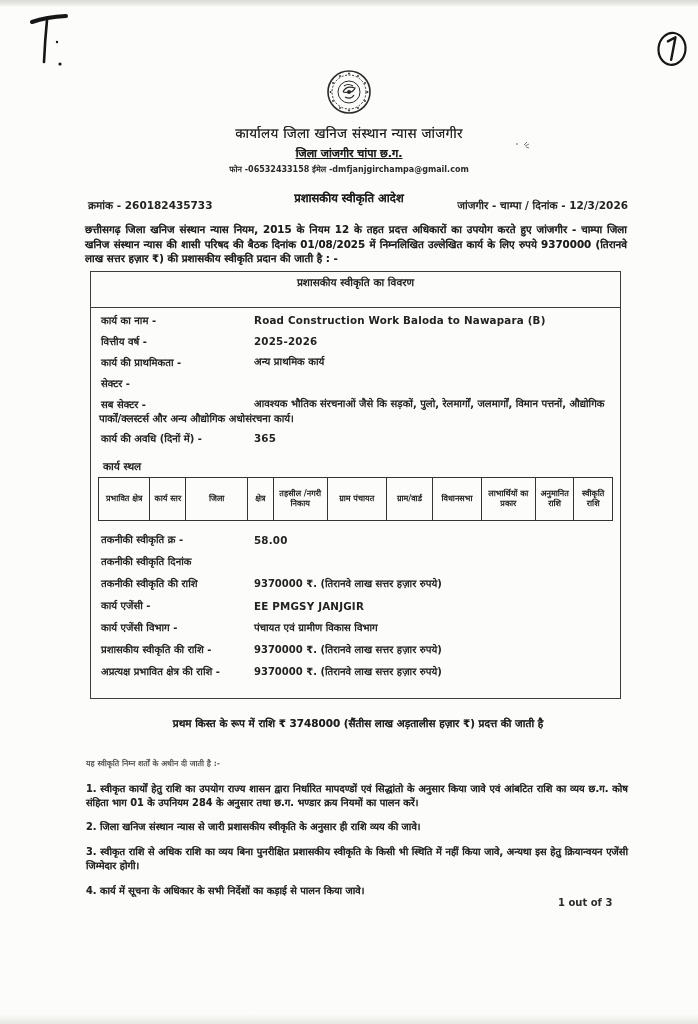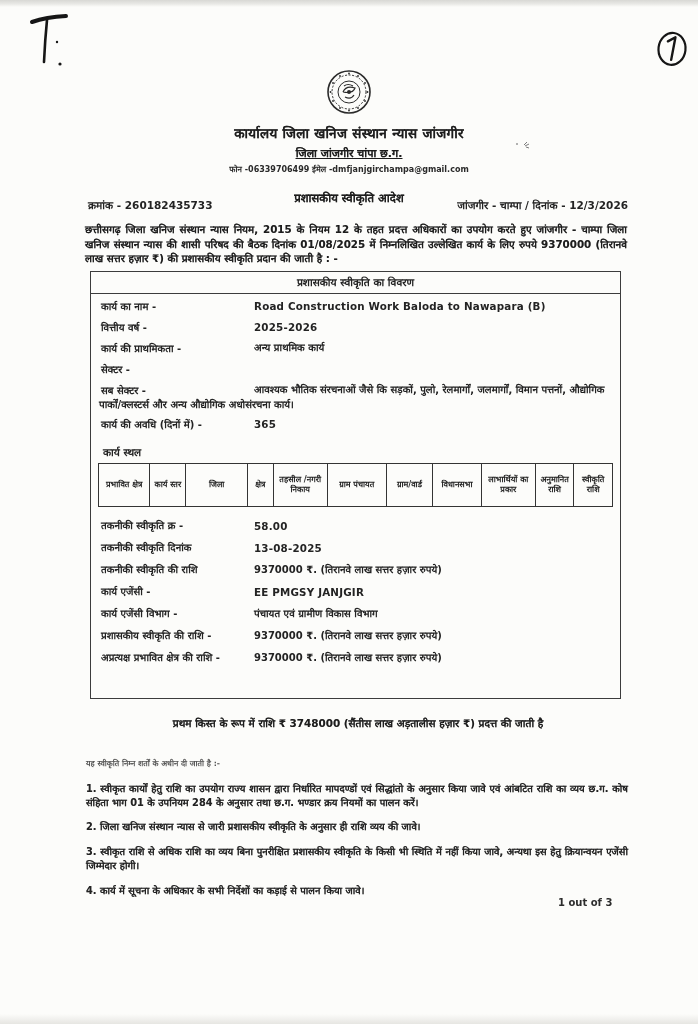--- a/index.html
+++ b/index.html
@@ -20,37 +20,37 @@
   .ink{color:#1d1d1d;}
 
   
   .hw-t{position:absolute;left:26px;top:12px;width:56px;height:58px;}
   .circled-one{position:absolute;right:8px;top:30px;width:34px;height:38px;transform:rotate(7deg);}
   .ink-smudge{position:absolute;left:515px;top:134px;width:18px;height:10px;}
 
   
   .doc-header{position:absolute;left:0;top:68px;width:698px;text-align:center;}
   .emblem{width:48px;height:48px;display:inline-block;}
-  .office-line1{font-size:13.5px;font-weight:bold;margin-top:4px;letter-spacing:.3px;text-shadow:0 0 .5px rgba(0,0,0,.55);}
+  .office-line1{font-size:13.5px;font-weight:normal;margin-top:4px;letter-spacing:.3px;text-shadow:0 0 .5px rgba(0,0,0,.55);}
   .office-line2{font-size:11px;font-weight:bold;margin-top:3px;text-shadow:0 0 .4px rgba(0,0,0,.5);text-decoration:underline;}
   .office-contact{font-size:8px;font-weight:bold;margin-top:3px;color:#2a2a2a;}
   .doc-title{font-size:11.5px;font-weight:bold;margin-top:16px;text-shadow:0 0 .4px rgba(0,0,0,.5);}
 
   
   .meta-row{position:absolute;left:88px;top:198px;width:540px;display:flex;justify-content:space-between;
     font-size:10.5px;font-weight:bold;}
 
   
   .intro{position:absolute;left:85px;top:222px;width:542px;font-size:10.3px;font-weight:bold;
     line-height:1.42;text-align:justify;text-shadow:0 0 .3px rgba(0,0,0,.4);}
 
   
   .details-box{position:absolute;left:90px;top:271px;width:531px;height:428px;
     border:1.5px solid #3c3c3c;box-sizing:border-box;font-weight:bold;}
-  .box-title{font-size:10.5px;text-align:center;padding:3px 0 4px 0;border-bottom:1.2px solid #3c3c3c;}
+  .box-title{font-size:10.5px;text-align:center;padding:3px 0 18px 0;border-bottom:1.2px solid #3c3c3c;}
   .field-row{position:relative;margin:0 8px;padding:5px 0 0 0;min-height:16px;font-size:10px;}
   .field-row .lbl{position:absolute;left:2px;top:5px;white-space:nowrap;}
   .field-row .val{display:block;text-indent:155px;line-height:1.45;}
   .latin{font-size:10.3px;letter-spacing:.2px;}
   .worksite-h{font-size:10.5px;margin:12px 0 4px 12px;}
   table.site{border-collapse:collapse;table-layout:fixed;width:515px;margin:0 auto;
     font-size:8px;line-height:1.2;}
   table.site th,table.site td{border:1.2px solid #343434;text-align:center;vertical-align:middle;
     padding:3px 1px;word-wrap:break-word;overflow:hidden;}
   table.site th{font-weight:bold;height:36px;}
@@ -120,21 +120,21 @@
             <circle cx="15" cy="40" r=".9"></circle>
             <circle cx="8" cy="33" r=".9"></circle>
           <circle cx="5.5" cy="24" r=".9"></circle>
             <circle cx="8" cy="15" r=".9"></circle>
             <circle cx="15" cy="8" r=".9"></circle>
         </g>
       </svg>
     </span>
     <div class="office-line1 ink">कार्यालय जिला खनिज संस्थान न्यास जांजगीर</div>
     <div class="office-line2 ink">जिला जांजगीर चांपा छ.ग.</div>
-    <div class="office-contact">फोन -06339706499 ईमेल -dmfjanjgirchampa@gmail.com</div>
+    <div class="office-contact">फोन -06532433158 ईमेल -dmfjanjgirchampa@gmail.com</div>
     <div class="doc-title ink">प्रशासकीय स्वीकृति आदेश</div>
   </div>
 
   <div class="meta-row">
     <span>क्रमांक - 260182435733</span>
     <span>जांजगीर - चाम्पा / दिनांक - 12/3/2026</span>
   </div>
 
   <div class="intro ink">छत्तीसगढ़ जिला खनिज संस्थान न्यास नियम, 2015 के नियम 12 के तहत प्रदत्त अधिकारों का उपयोग करते हुए जांजगीर - चाम्पा जिला खनिज संस्थान न्यास की शासी परिषद की बैठक दिनांक 01/08/2025 में निम्नलिखित उल्लेखित कार्य के लिए रुपये 9370000 (तिरानवे लाख सत्तर हज़ार ₹) की प्रशासकीय स्वीकृति प्रदान की जाती है : -</div>
 
@@ -198,21 +198,20 @@
     </tbody>
       </table>
 
     <div class="post-fields">
       <div class="field-row">
         <span class="lbl">तकनीकी स्वीकृति क्र -</span>
         <span class="val latin">58.00</span>
       </div>
       <div class="field-row">
         <span class="lbl">तकनीकी स्वीकृति दिनांक</span>
-        <span class="val latin">13-08-2025</span>
       </div>
       <div class="field-row">
         <span class="lbl">तकनीकी स्वीकृति की राशि</span>
         <span class="val">9370000 ₹. (तिरानवे लाख सत्तर हज़ार रुपये)</span>
       </div>
       <div class="field-row">
         <span class="lbl">कार्य एजेंसी -</span>
         <span class="val latin">EE PMGSY JANJGIR</span>
       </div>
       <div class="field-row">

